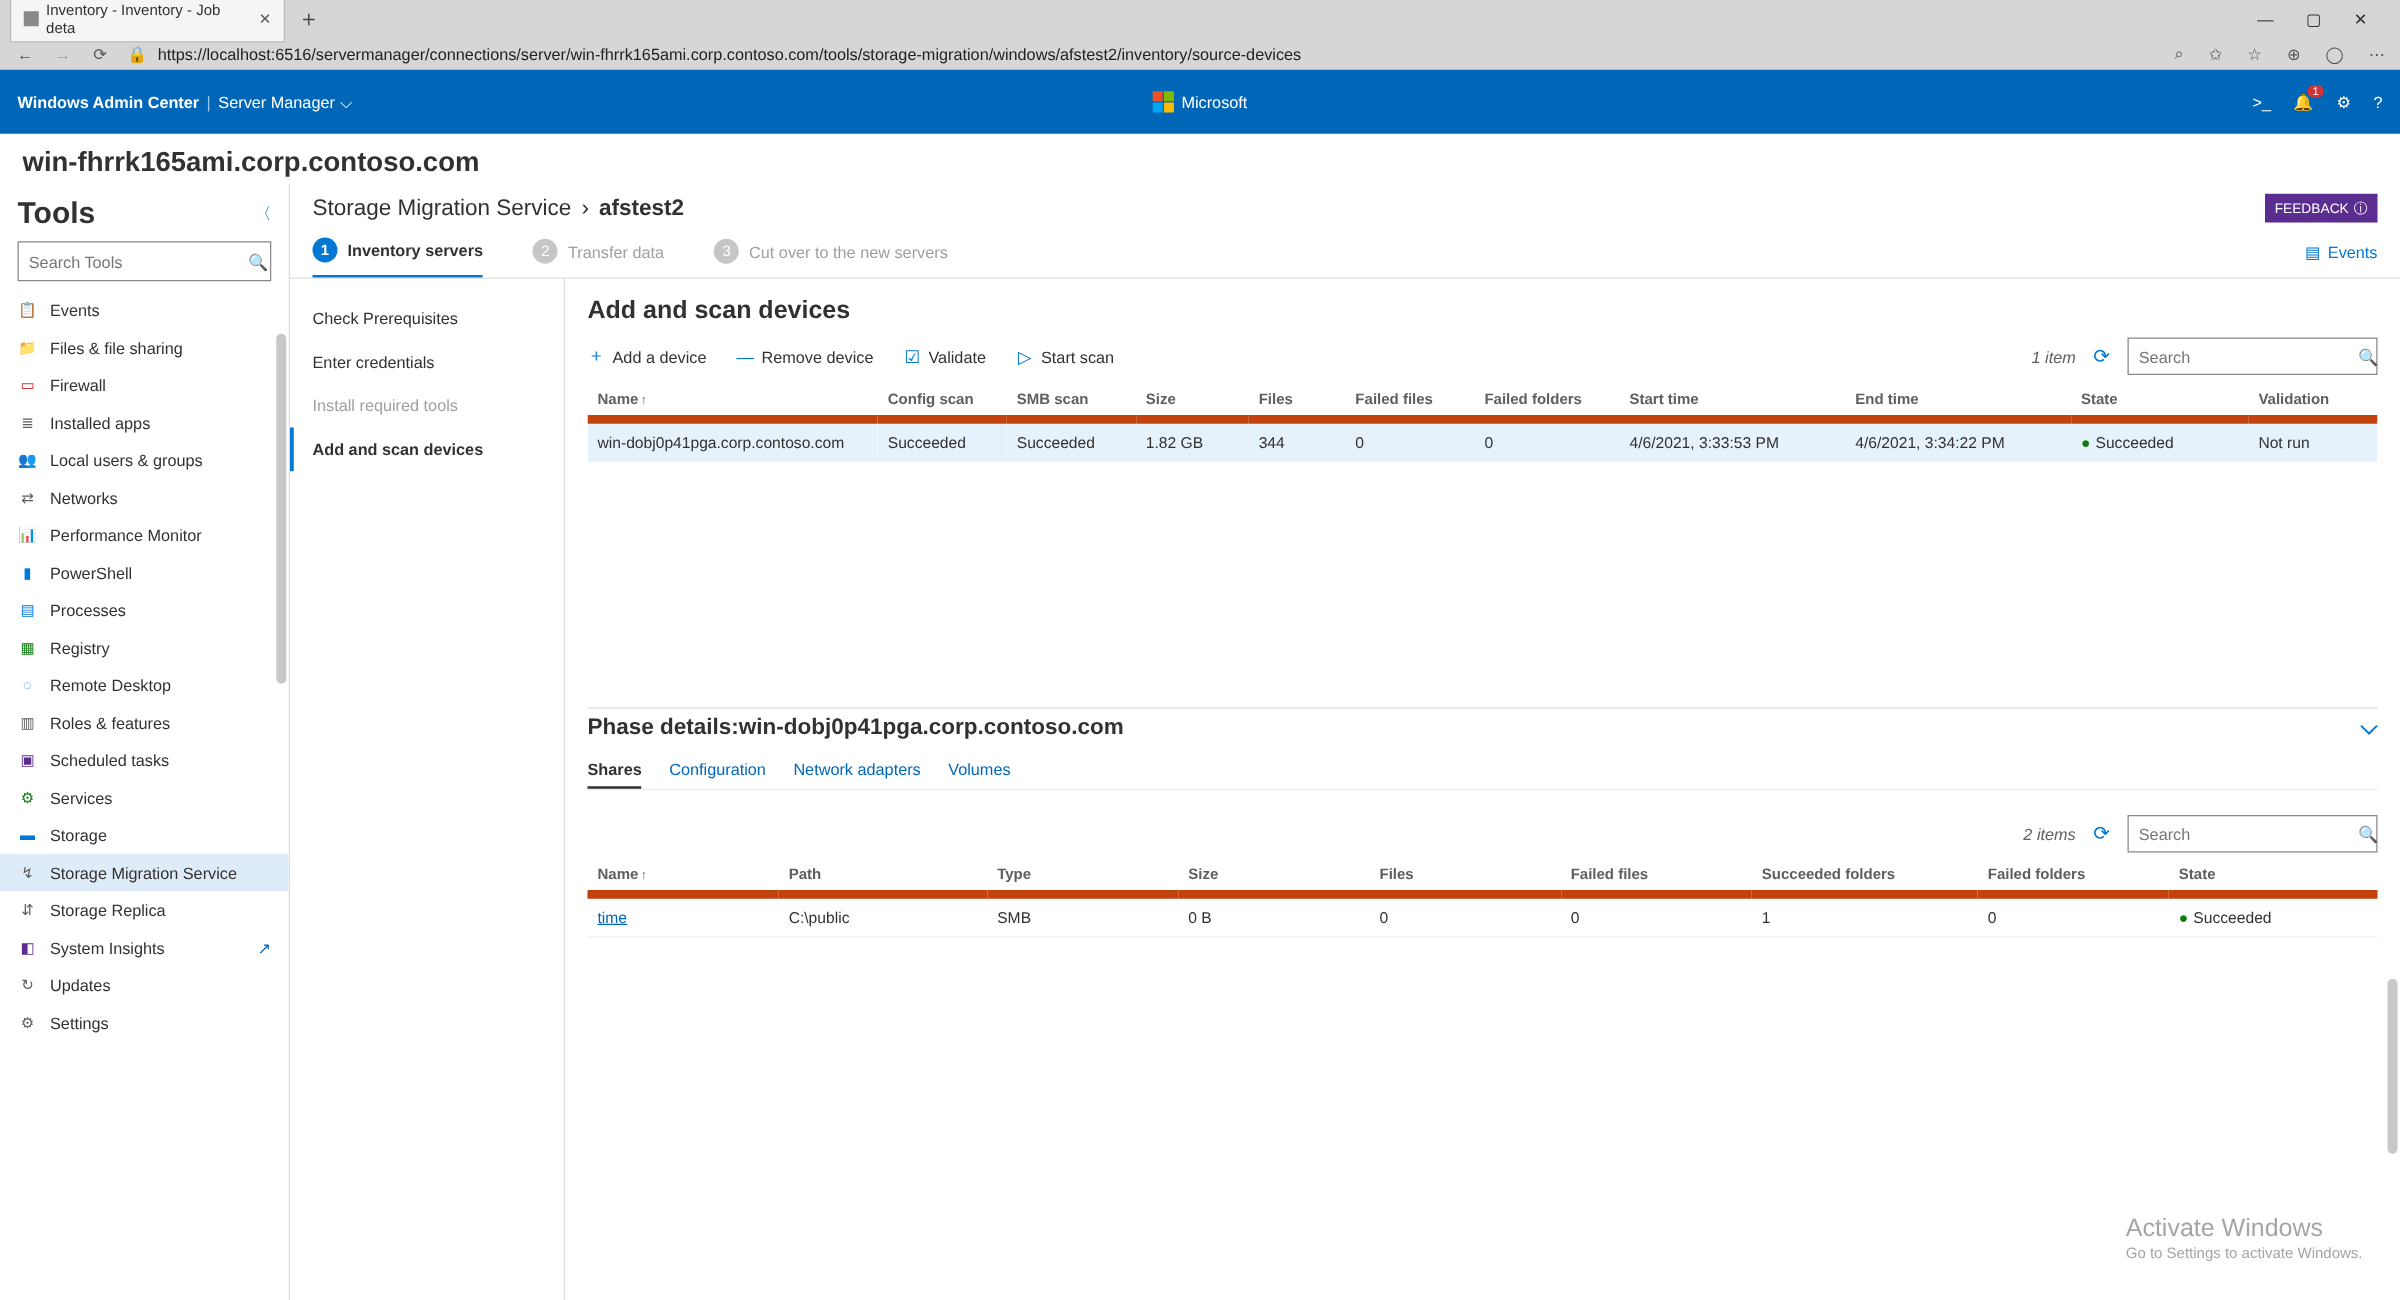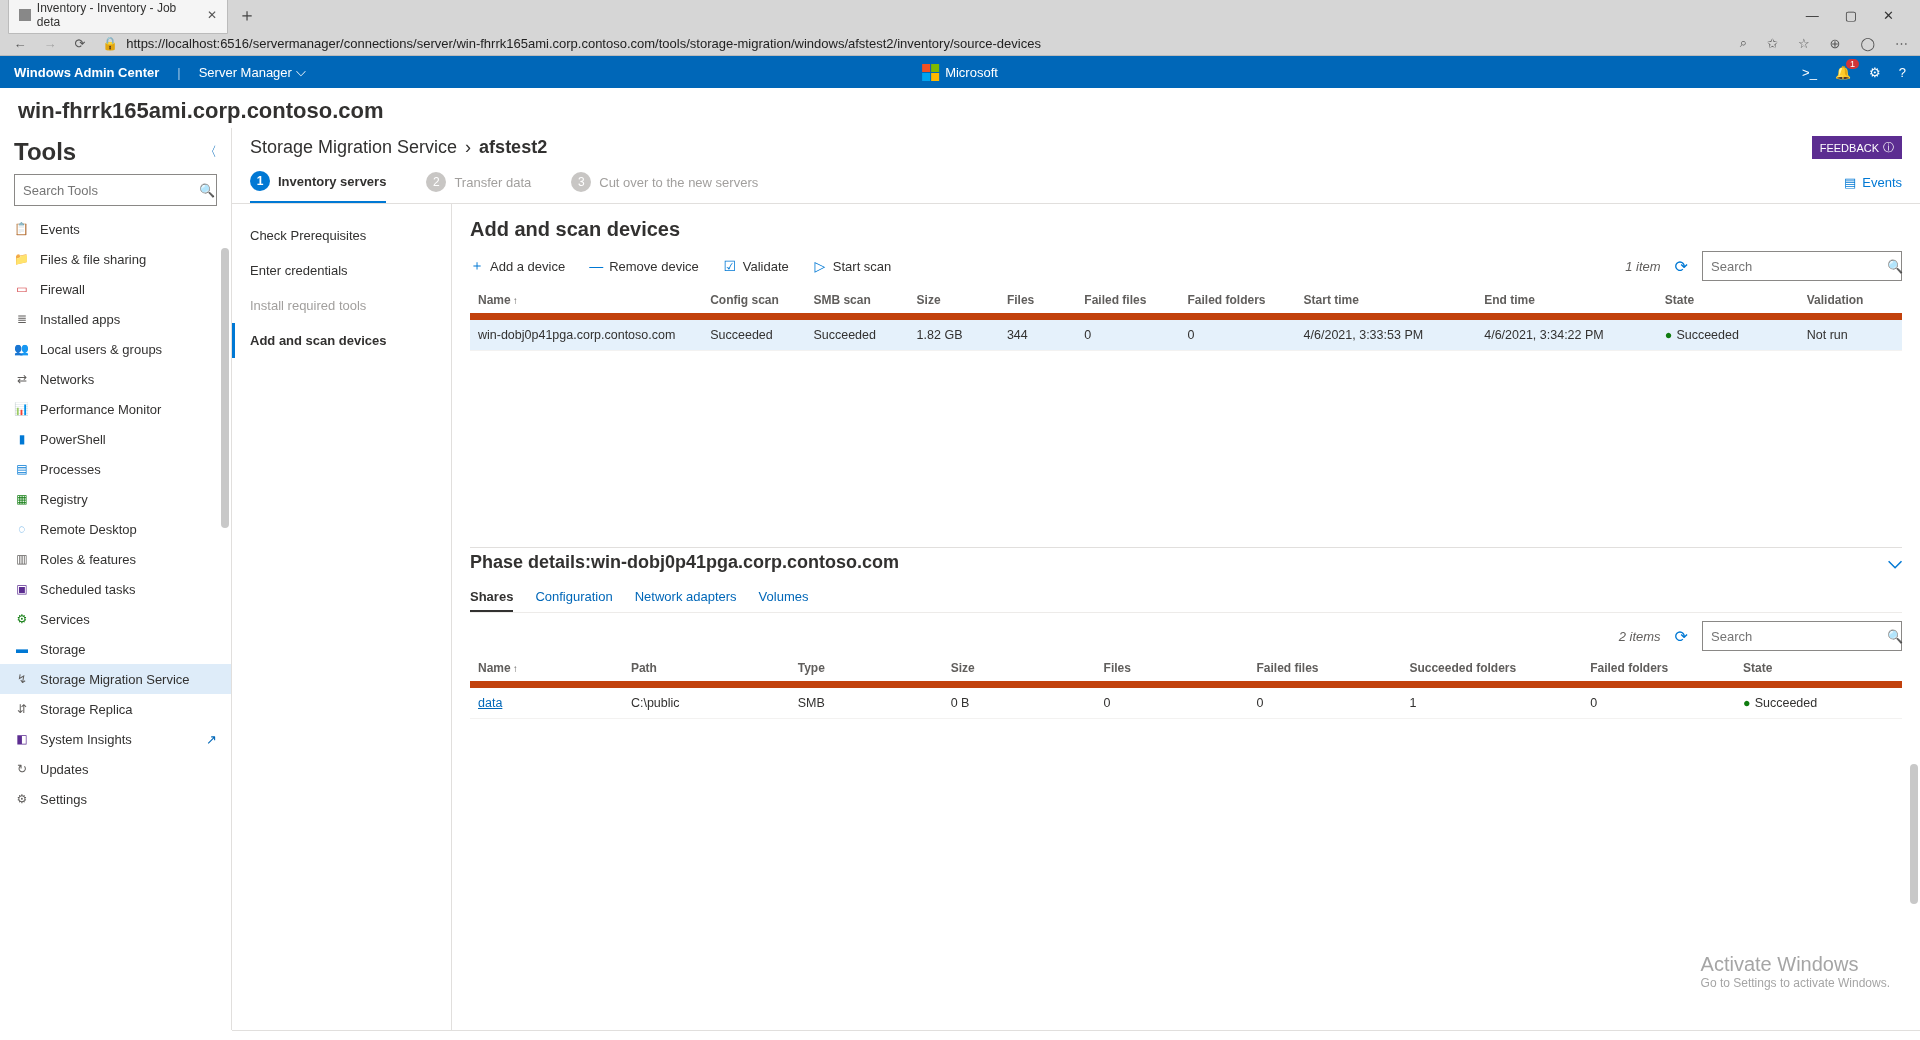--- a/index.html
+++ b/index.html
@@ -13,21 +13,21 @@
 .tab .close { font-size: 12px; color: #555; cursor: pointer; }
 .newtab { font-size: 18px; color: #444; cursor: pointer; padding: 0 6px; }
 .window-controls { margin-left: auto; display: flex; gap: 26px; font-size: 13px; color: #333; padding-right: 18px; }
 .addrbar { display: flex; align-items: center; height: 26px; padding: 0 12px; gap: 14px; }
 .nav-btn { width: 16px; height: 16px; display:flex; align-items:center; justify-content:center; color:#555; cursor:pointer; }
 .url-box { display: flex; align-items: center; gap: 8px; color: #666; font-size: 13px; flex: 1; }
 .url-box .url { color: #222; }
 .addr-icons { display:flex; gap:20px; color:#555; align-items:center; }
 
 
-.wac-header { background: #0067b8; color: #fff; height: 32px; display: flex; align-items: center; padding: 0 14px; gap: 18px; }
+.wac-header { background: #0067b8; color: #fff; height: 51px; display: flex; align-items: center; padding: 0 14px; gap: 6px; }
 .wac-header .title { font-weight: 600; }
 .wac-header .sep { color: rgba(255,255,255,.6); }
 .wac-header .dropdown { display:flex; align-items:center; gap:4px; cursor:pointer;}
 .wac-header .center { position:absolute; left:50%; transform:translateX(-50%); display:flex; align-items:center; gap:6px; }
 .ms-logo { display:inline-grid; grid-template-columns:8px 8px; grid-template-rows:8px 8px; gap:1px; }
 .ms-logo span:nth-child(1){background:#f25022;} .ms-logo span:nth-child(2){background:#7fba00;} .ms-logo span:nth-child(3){background:#00a4ef;} .ms-logo span:nth-child(4){background:#ffb900;}
 .wac-header .right { margin-left:auto; display:flex; gap:18px; align-items:center; }
 .badge-dot { position: relative; }
 .badge-dot::after { content:"1"; position:absolute; top:-6px; right:-8px; background:#d13438; color:#fff; border-radius:8px; font-size:9px; padding:0 4px; }
 
@@ -90,21 +90,21 @@
 tr.selected td { background:#e5f1fb; }
 .sort-arrow { font-size:10px; margin-left:2px; }
 .status-ok { color:#107c10; margin-right:4px; }
 .link { color:#0067b8; text-decoration:underline; cursor:pointer; }
 
 .device-table-wrap { flex: 0 0 260px; overflow:auto; }
 .phase-details { border-top:1px solid #e1dfdd; }
 .phase-header { display:flex; align-items:center; font-size:18px; font-weight:700; padding: 4px 0 10px; }
 .phase-header .chev { margin-left:auto; color:#0078d4; cursor:pointer; }
 
-.tabs { display:flex; gap:22px; border-bottom:1px solid #edebe9; margin-bottom:8px; }
+.tabs { display:flex; gap:22px; border-bottom:1px solid #edebe9; margin-bottom:20px; }
 .tab-item { padding:6px 0; cursor:pointer; color:#0067b8; }
 .tab-item.active { color:#323130; border-bottom:2px solid #323130; font-weight:600; }
 
 .phase-toolbar { display:flex; align-items:center; margin-bottom:4px; }
 .phase-toolbar .toolbar-right { margin-left:auto; }
 
 .watermark { position:absolute; right:30px; bottom:40px; color:#a5a5a5; text-align:left; pointer-events:none; }
 .watermark .w1 { font-size:20px; } .watermark .w2 { font-size:12px; }
 
 .detail-scrollbar { position:absolute; right:2px; top:560px; width:8px; height:140px; background:#c8c8c8; border-radius:4px; }
@@ -431,21 +431,21 @@
                   <th>Size</th>
                   <th>Files</th>
                   <th>Failed files</th>
                   <th>Succeeded folders</th>
                   <th>Failed folders</th>
                   <th>State</th>
                 </tr>
               </thead>
             <tbody id="share-body">
                 <tr>
-                  <td><span class="link">data</span></td>
+                  <td><span class="link">time</span></td>
                   <td>C:\public</td>
                   <td>SMB</td>
                   <td>0 B</td>
                   <td>0</td>
                   <td>0</td>
                   <td>1</td>
                   <td>0</td>
                   <td><span class="status-ok">●</span>Succeeded</td>
                 </tr>
               </tbody>

